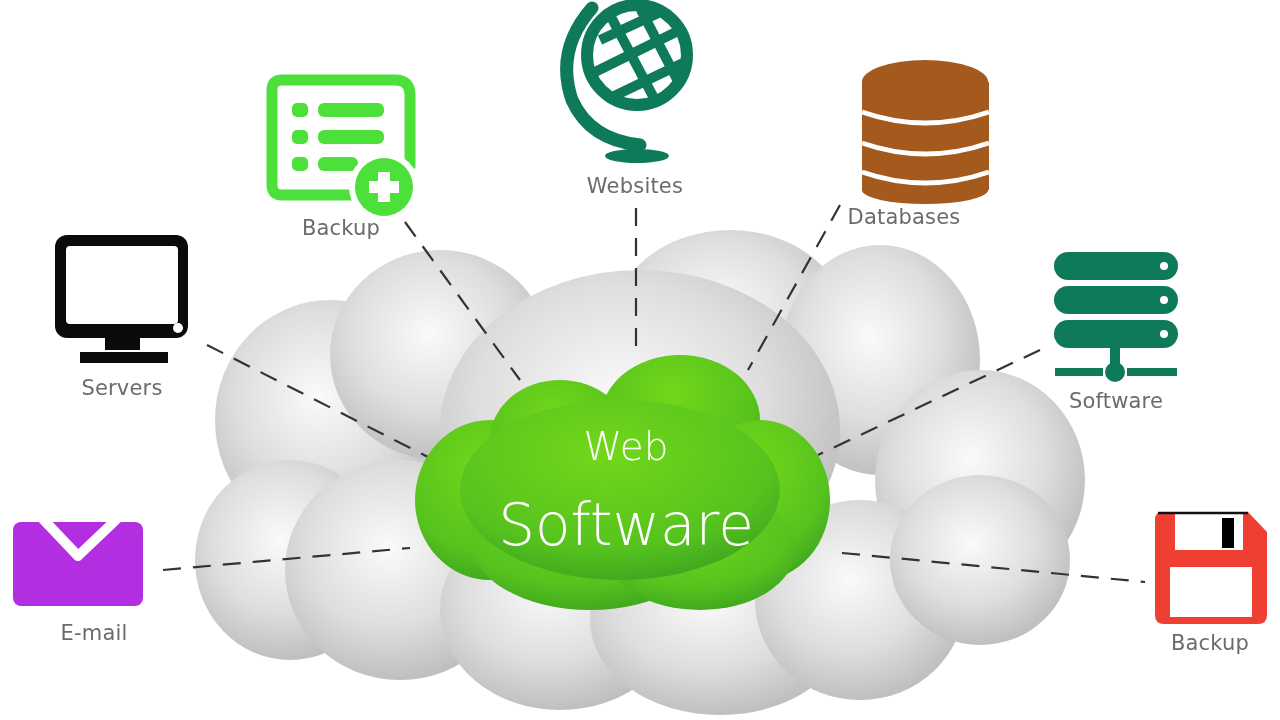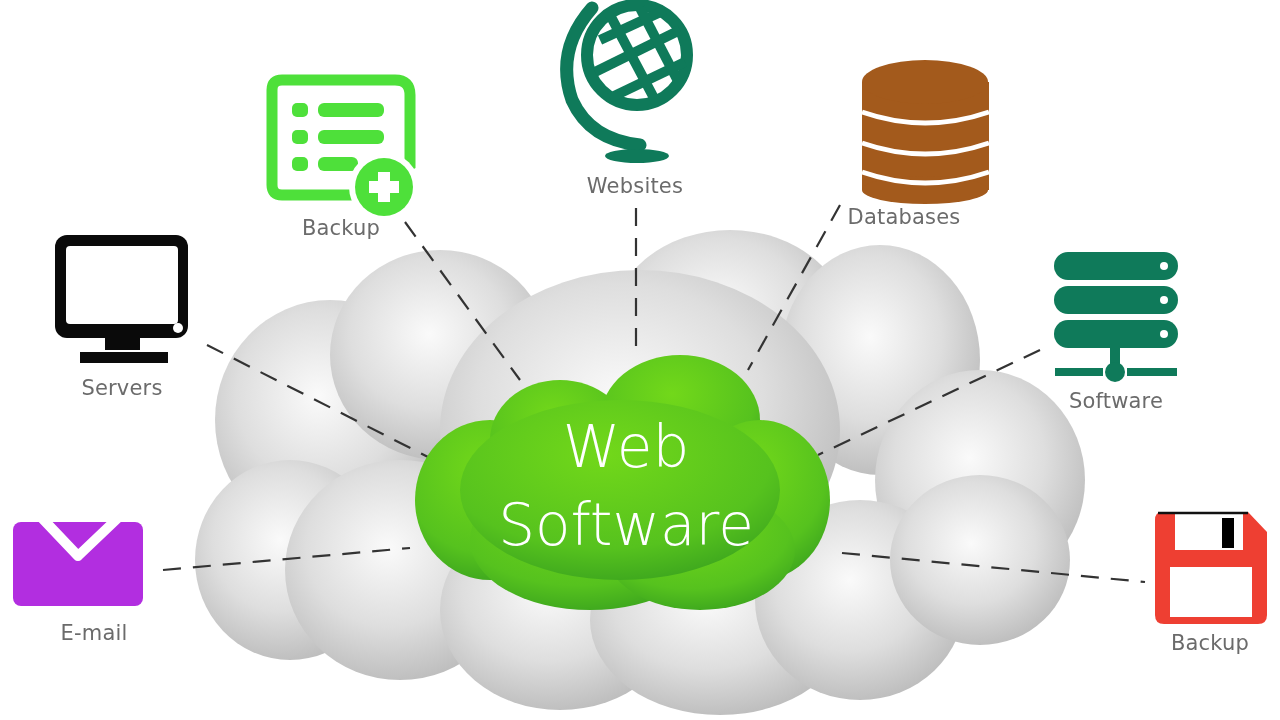--- a/index.html
+++ b/index.html
@@ -129,21 +129,21 @@
 
     <g>
       <path d="M1162 512 H1248 L1267 532 V615 Q1267 624 1258 624 H1164 Q1155 624 1155 615 V520 Q1155 512 1162 512 Z" fill="#ee3f32"></path>
       <rect x="1175" y="512" width="68" height="38" fill="#ffffff"></rect>
       <rect x="1222" y="518" width="12" height="30" fill="#000000"></rect>
       <line x1="1158" y1="513" x2="1248" y2="513" stroke="#111" stroke-width="2.5"></line>
       <rect x="1170" y="567" width="82" height="50" fill="#ffffff"></rect>
     </g>
   </svg>
 
-  <div class="center-text" style="left:626px; top:415px; font-size:58px; line-height:64px;">Web</div>
+  <div class="center-text" style="left:626px; top:415px; font-size:39px; line-height:64px;">Web</div>
   <div class="center-text" style="left:626px; top:493px; font-size:58px; line-height:64px;">Software</div>
 
   <div class="lbl" style="left:341px; top:216px;">Backup</div>
   <div class="lbl" style="left:635px; top:174px;">Websites</div>
   <div class="lbl" style="left:904px; top:205px;">Databases</div>
   <div class="lbl" style="left:122px; top:376px;">Servers</div>
   <div class="lbl" style="left:1116px; top:389px;">Software</div>
   <div class="lbl" style="left:78px; top:621px;margin-left:16px;">E-mail</div>
   <div class="lbl" style="left:1210px; top:631px;">Backup</div>
 </div>

